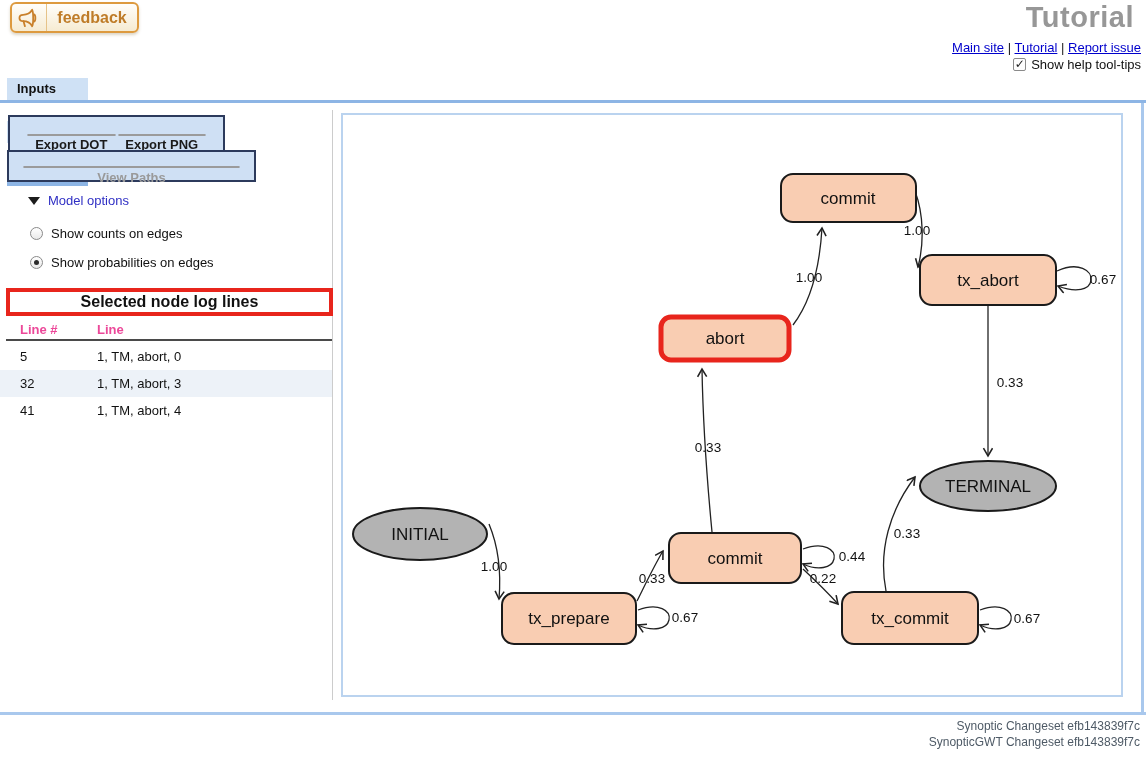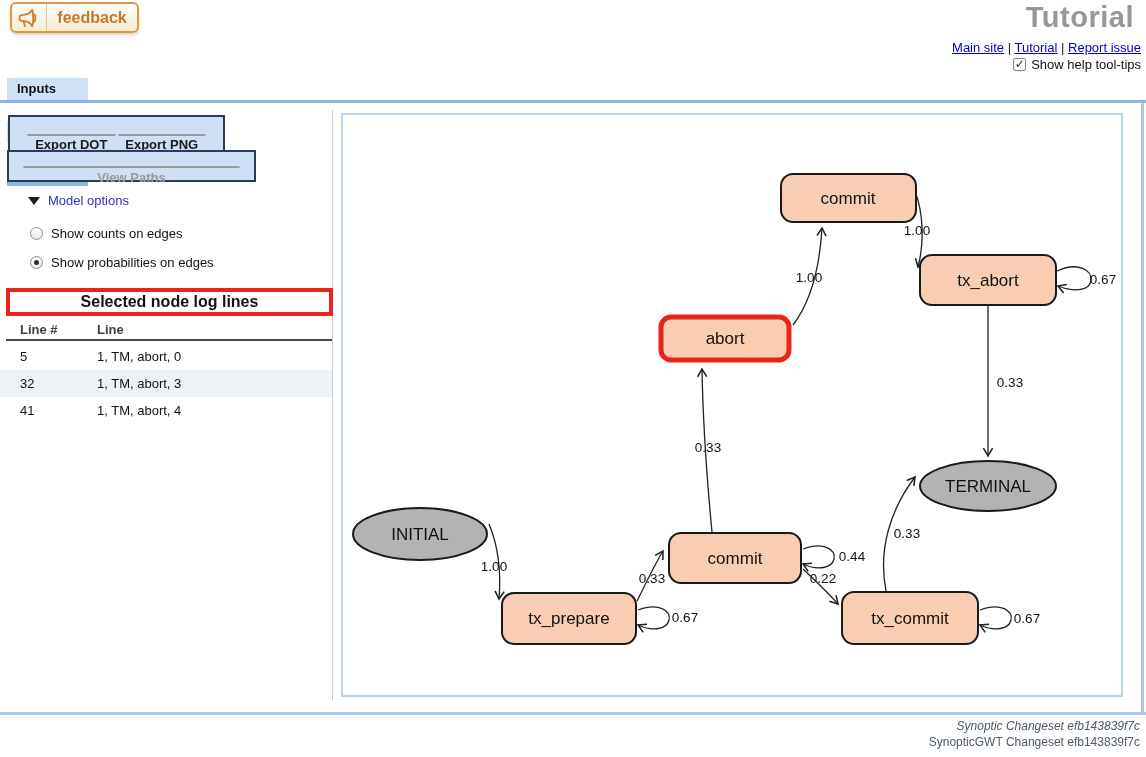--- a/index.html
+++ b/index.html
@@ -47,39 +47,39 @@
   .model-options { position:absolute; left:28px; top:193px; display:flex; align-items:center; gap:8px; cursor:pointer; }
   .triangle-down { width:0; height:0; border-left:6px solid transparent; border-right:6px solid transparent; border-top:8px solid #1c1c1c; }
   .model-options-label { font-size:13px; color:#2f2fc4; }
 
   .radio-row { position:absolute; left:30px; display:flex; align-items:center; gap:8px; font-size:13px; cursor:pointer; }
   .radio { width:13px; height:13px; border-radius:50%; border:1px solid #8a8a8a; background:linear-gradient(#ffffff,#e9e9e9); position:relative; flex:0 0 13px; }
   .radio.selected::after { content:""; position:absolute; left:3px; top:3px; width:5px; height:5px; border-radius:50%; background:#2b2b2b; }
 
   .loglines-header { position:absolute; left:6px; top:288px; width:327px; height:28px; border:4px solid #e8251c; font-size:16px; font-weight:bold; text-align:center; line-height:20px; background:#fff; }
 
-  .table-head { position:absolute; left:6px; top:322px; width:326px; height:19px; font-size:13px; font-weight:bold; color:#404040; border-bottom:2px solid #4a4a4a; }
+  .table-head { position:absolute; left:6px; top:322px; width:326px; height:19px; font-size:13px; font-weight:bold; color:#ec4899; border-bottom:2px solid #4a4a4a; }
   .table-head .c1 { position:absolute; left:14px; }
   .table-head .c2 { position:absolute; left:91px; }
   .log-row { position:absolute; left:0; width:332px; height:27px; font-size:13px; line-height:27px; }
   .log-row .c1 { position:absolute; left:20px; }
   .log-row .c2 { position:absolute; left:97px; }
   .log-row.hl { background:#edf2f8; }
 
   
   .graph-panel { position:absolute; left:341px; top:113px; width:782px; height:584px; border:2px solid #bad3ef; background:#ffffff; }
   .graph-panel svg { display:block; }
   .edge { fill:none; stroke:#222; stroke-width:1.3px; }
   .node-label { font-size:17px; fill:#111; }
   .edge-label { font-size:13.5px; fill:#111; }
   text { font-family:"Liberation Sans","DejaVu Sans",sans-serif; }
 
   
   .footer-line { position:absolute; right:6px; font-size:12px; color:#4e5a66; white-space:nowrap; }
-  .footer-line.l1 { top:719px;font-style:italic; }
+  .footer-line.l1 { top:719px; }
   .footer-line.l2 { top:735px; }
 </style>
 </head>
 <body>
 
 <div class="feedback-btn">
   <span class="feedback-icon-wrap">
     <svg width="22" height="20" viewBox="0 0 24 22">
       <path d="M15.5,2 C13.5,5.5 9.5,7.5 5.5,7.5 C3,7.5 1.5,9 1.5,11 C1.5,13 3,14.5 5.5,14.5 C9.5,14.5 13.5,16.5 15.5,20 C17,17 17,5 15.5,2 Z" fill="none" stroke="#c9802b" stroke-width="2" stroke-linejoin="round"></path>
       <path d="M17.5,7 C19.5,7.8 19.5,14.2 17.5,15" fill="none" stroke="#c9802b" stroke-width="2" stroke-linecap="round"></path>

